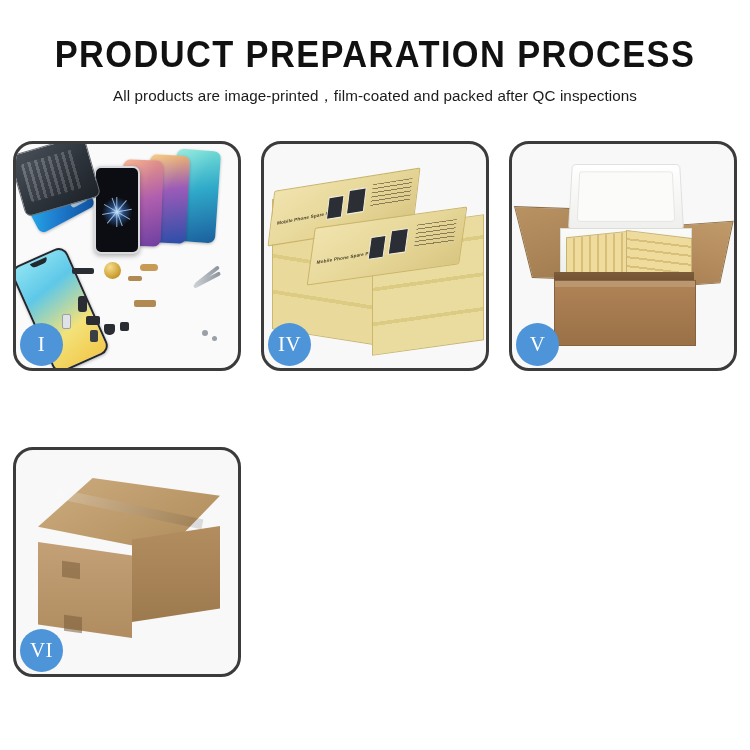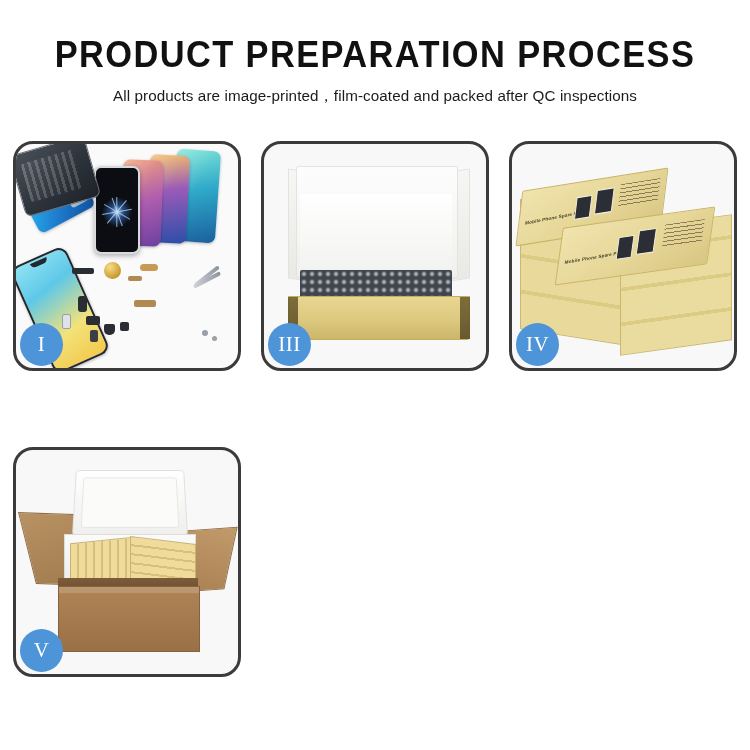--- a/index.html
+++ b/index.html
@@ -305,31 +305,20 @@
         <div class="part pa10"></div>
         <div class="tweezer"></div>
         <div class="tweezer2"></div>
         <div class="screws"></div>
         <div class="screws2"></div>
       </div>
       <div class="badge">I</div>
     </div>
 
 
-    <div class="panel p3">
-      <div class="stage">
-        <div class="lid-flapL"></div>
-        <div class="lid-flapR"></div>
-        <div class="lid-back"></div>
-        <div class="foam"></div>
-        <div class="wrapbed"></div>
-        <div class="boxbase"></div>
-      </div>
-      <div class="badge">III</div>
-    </div>
 
     <div class="panel p4">
       <div class="stage">
         <div class="sbox stackL"></div>
         <div class="sbox stackR"></div>
 
         <div class="lid lid1">
           <div class="lbl" style="left:6px;top:28px;transform:rotate(-2deg);">Mobile Phone Spare Parts</div>
           <div class="chip" style="left:56px;top:14px;width:14px;height:20px;"></div>
           <div class="chip" style="left:76px;top:10px;width:16px;height:22px;"></div>
@@ -353,15 +342,26 @@
         <div class="lidfoam"></div>
         <div class="foamin"></div>
         <div class="prod prodL"></div>
         <div class="prod prodR"></div>
         <div class="cartonIn"></div>
         <div class="carton"></div>
       </div>
       <div class="badge">V</div>
     </div>
 
+    <div class="panel p6">
+      <div class="stage">
+        <div class="top"></div>
+        <div class="seam"></div>
+        <div class="front"></div>
+        <div class="side"></div>
+        <div class="tape t1"></div>
+        <div class="tape t2"></div>
+      </div>
+      <div class="badge">VI</div>
+    </div>
 
   </div>
 </div>
 
 </body></html>

